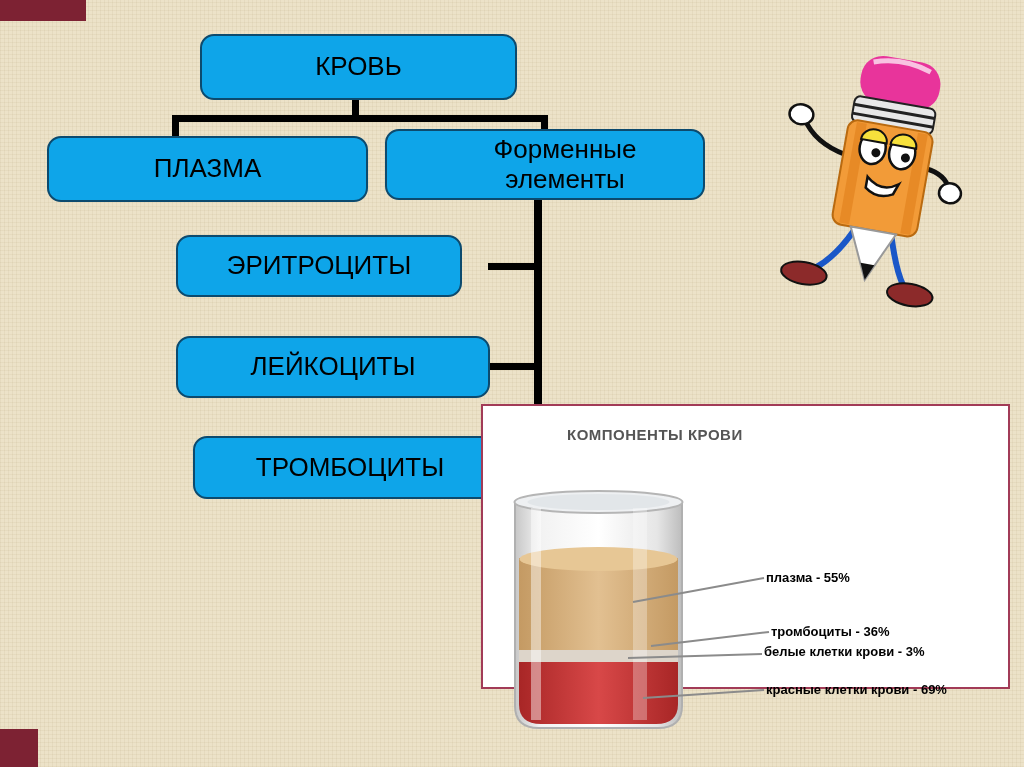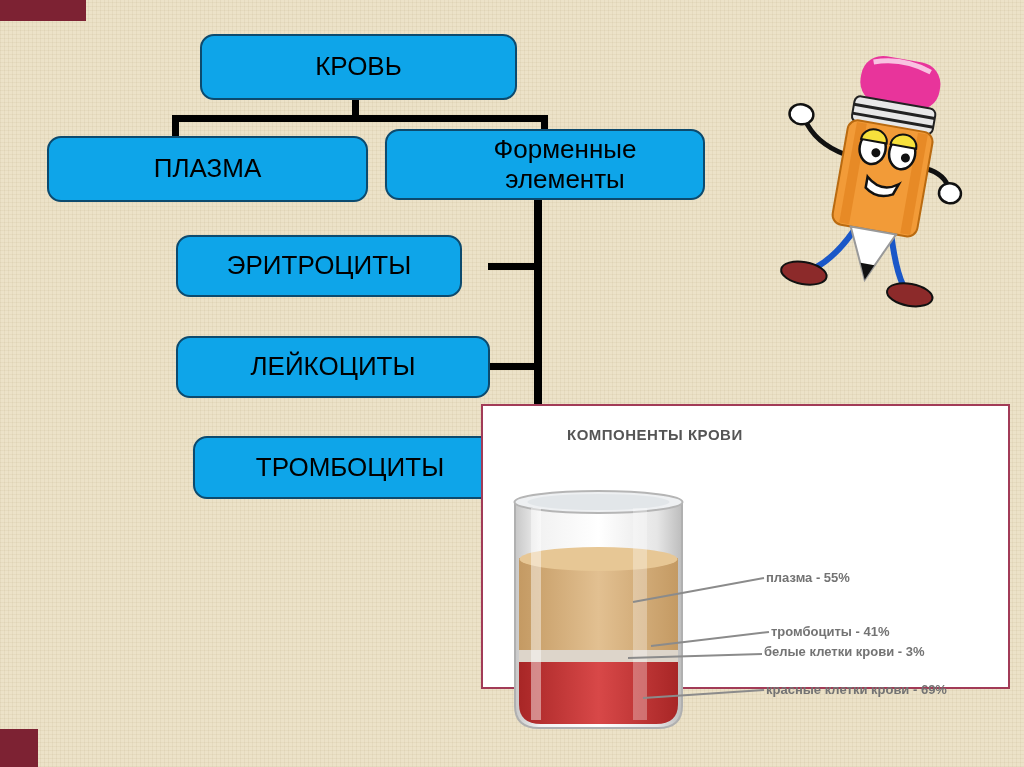--- a/index.html
+++ b/index.html
@@ -36,21 +36,21 @@
     border:2px solid #a23b57;
     z-index:3;
   }
   .panel-title {
     position:absolute; left:84px; top:20px;
     font-size:15px; font-weight:bold; color:#555; letter-spacing:0.5px;
     white-space:nowrap;
   }
   .panel svg { position:absolute; left:0; top:0; }
   .blood-label {
-    position:absolute; font-size:13px; font-weight:bold; color:#737373;
+    position:absolute; font-size:13px; font-weight:bold; color:#000000;
     white-space:nowrap;
   }
   #lbl-plasma    { left:283px; top:164px; }
   #lbl-platelets { left:288px; top:218px; }
   #lbl-white     { left:281px; top:238px; }
   #lbl-red       { left:283px; top:276px; }
 
   .pencil { position:absolute; left:750px; top:45px; width:215px; height:285px; z-index:1; }
 </style>
 </head>
@@ -171,18 +171,18 @@
 
       <line x1="150" y1="196" x2="281" y2="172" stroke="#8b8b8b" stroke-width="2"></line>
       <line x1="168" y1="240" x2="286" y2="226" stroke="#8b8b8b" stroke-width="2"></line>
       <line x1="145" y1="252" x2="279" y2="248" stroke="#8b8b8b" stroke-width="2"></line>
       <line x1="160" y1="292" x2="281" y2="284" stroke="#8b8b8b" stroke-width="2"></line>
     </svg>
 
     <div class="panel-title">КОМПОНЕНТЫ КРОВИ</div>
 
     <div class="blood-label" id="lbl-plasma">плазма - 55%</div>
-    <div class="blood-label" id="lbl-platelets">тромбоциты - 41%</div>
+    <div class="blood-label" id="lbl-platelets">тромбоциты - 36%</div>
     <div class="blood-label" id="lbl-white">белые клетки крови - 3%</div>
     <div class="blood-label" id="lbl-red">красные клетки крови - 69%</div>
   </div>
 
 </div>
 
 </body></html>

